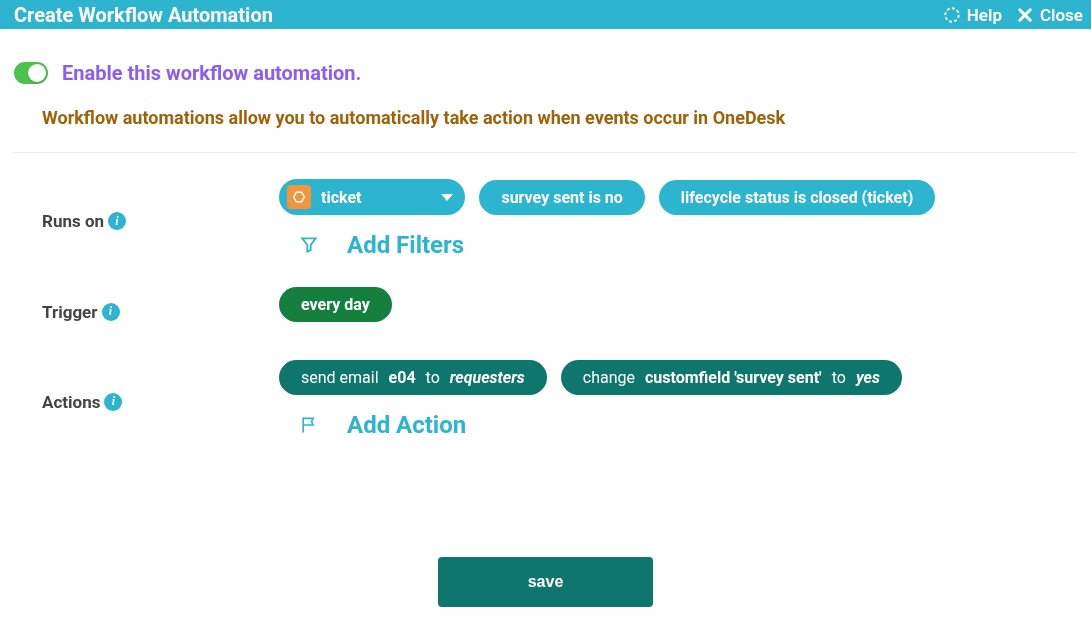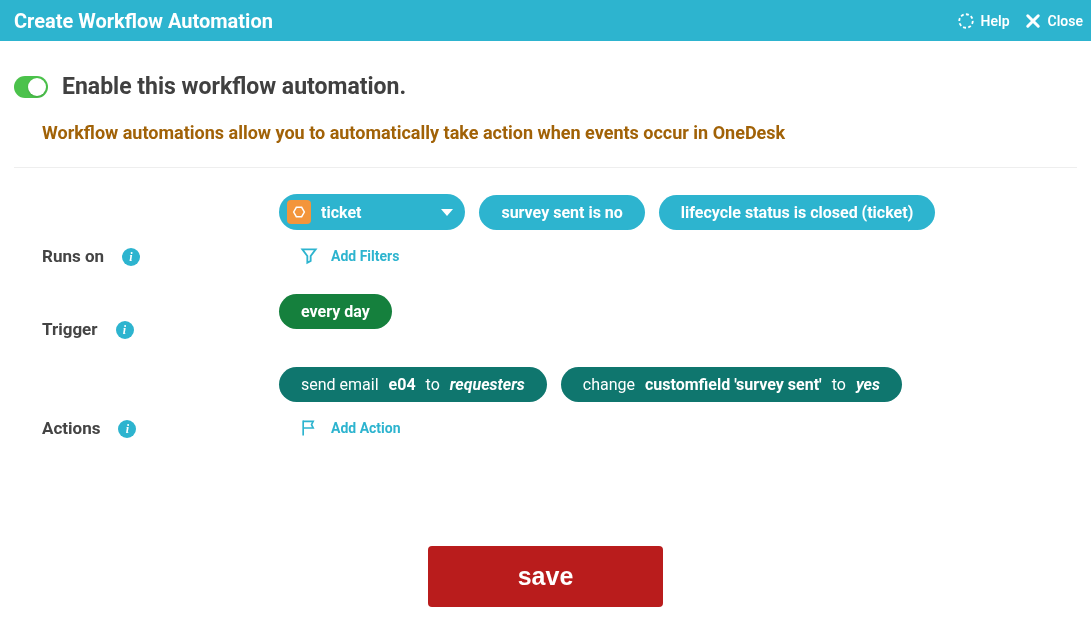--- a/index.html
+++ b/index.html
@@ -2,53 +2,53 @@
 <html><head>
 <meta charset="utf-8">
 <style>
   * { box-sizing: border-box; margin: 0; padding: 0; }
   body { font-family: -apple-system, "Segoe UI", Roboto, Arial, sans-serif; background: #fff; color: #333; width: 1091px; height: 619px; overflow: hidden; position: relative; }
 
   
   .header {
     background: #2db4cf;
     color: #fff;
-    height: 41px;
+    height: 29px;
     display: flex;
     align-items: center;
     justify-content: space-between;
     padding: 0 8px 0 14px;
     font-size: 20px;
     font-weight: 700;
   }
-  .header-actions { display: flex; align-items: center; gap: 14px; font-size: 14px; font-weight: 600; }
+  .header-actions { display: flex; align-items: center; gap: 14px; font-size: 17px; font-weight: 600; }
   .header-actions .action { display: flex; align-items: center; gap: 6px; cursor: pointer; }
   .header-actions svg { flex: none; }
 
   
   .body { padding: 32px 14px 0 14px; }
   .enable-row { display: flex; align-items: center; gap: 14px; margin-bottom: 22px; padding-left: 0; }
   .toggle {
     width: 34px; height: 22px; background: #4bc24b; border-radius: 11px;
     position: relative; cursor: pointer;
   }
   .toggle::after {
     content: ""; position: absolute; top: 2px; right: 2px;
     width: 18px; height: 18px; border-radius: 50%; background: #fff;
     box-shadow: 0 1px 2px rgba(0,0,0,.15);
   }
-  .enable-label { font-size: 23px; font-weight: 700; color: #404040; }
+  .enable-label { font-size: 20px; font-weight: 700; color: #8b5cf6; }
   .description { font-size: 18px; font-weight: 700; color: #a16207; padding: 0 0 0 28px; margin-bottom: 24px; }
   .divider { border: none; border-top: 1px solid #eee; margin: 0 0 26px 0; }
 
   .row { display: flex; margin-bottom: 28px; }
   .row-label {
     width: 265px; padding-left: 28px;
     font-size: 17px; font-weight: 700; color: #444;
-    display: flex; align-items: flex-end; gap: 18px;
+    display: flex; align-items: center; gap: 4px;
     padding-top: 4px;
   }
   .info-icon {
     width: 18px; height: 18px; border-radius: 50%;
     background: #2db4cf; color: #fff;
     display: inline-flex; align-items: center; justify-content: center;
     font-size: 12px; font-style: italic; font-weight: 700;
     font-family: Georgia, serif;
   }
   .row-content { flex: 1; }
@@ -72,31 +72,31 @@
     display: inline-flex; align-items: center; justify-content: center;
   }
   .pill-ticket .lbl { padding-right: 70px; }
   .caret-down {
     border-left: 6px solid transparent;
     border-right: 6px solid transparent;
     border-top: 7px solid #fff;
     width: 0; height: 0;
   }
 
-  .add-line { display: flex; align-items: center; gap: 12px; color: #2db4cf; font-weight: 700; font-size: 14px; padding: 6px 0 0 20px; cursor: pointer; text-align: right; }
+  .add-line { display: flex; align-items: center; gap: 28px; color: #2db4cf; font-weight: 700; font-size: 24px; padding: 6px 0 0 20px; cursor: pointer; text-align: right; }
   .add-line svg { flex: none; }
 
   .green-text-muted { font-style: italic; font-weight: 700; }
   .green-text-normal { font-weight: 400; }
   .green-text-strong { font-weight: 700; }
 
   .footer { position: absolute; bottom: 12px; left: 0; right: 0; display: flex; justify-content: center; }
   .save-btn {
-    background: #b91c1c; color: #fff; border: none;
-    font-size: 25px; font-weight: 700; padding: 16px 90px;
+    background: #0f766e; color: #fff; border: none;
+    font-size: 16px; font-weight: 700; padding: 16px 90px;
     border-radius: 4px; cursor: pointer;
   }
 </style>
 </head>
 <body>
 
 <div class="header">
   <div>Create Workflow Automation</div>
   <div class="header-actions">
     <div class="action">

